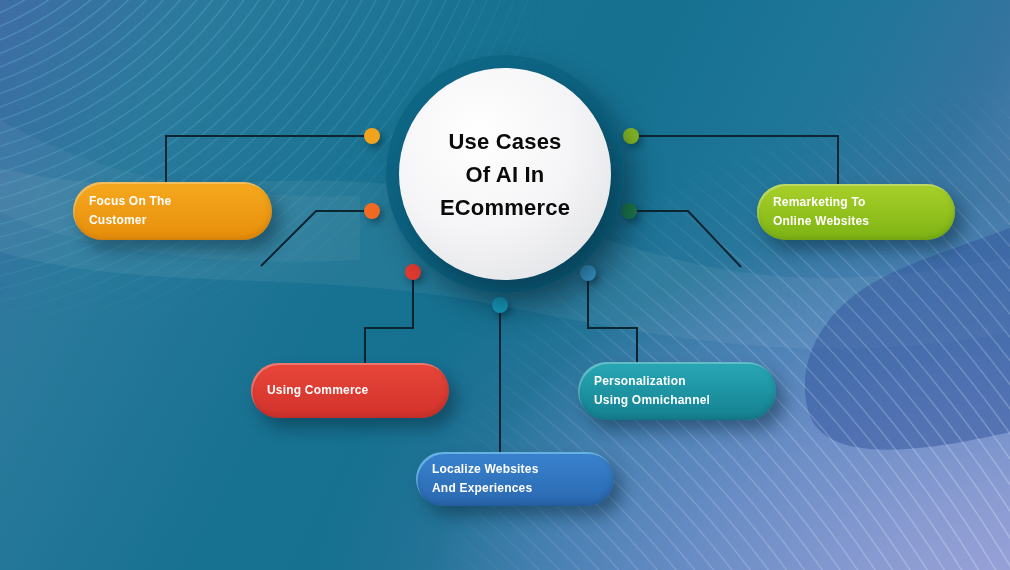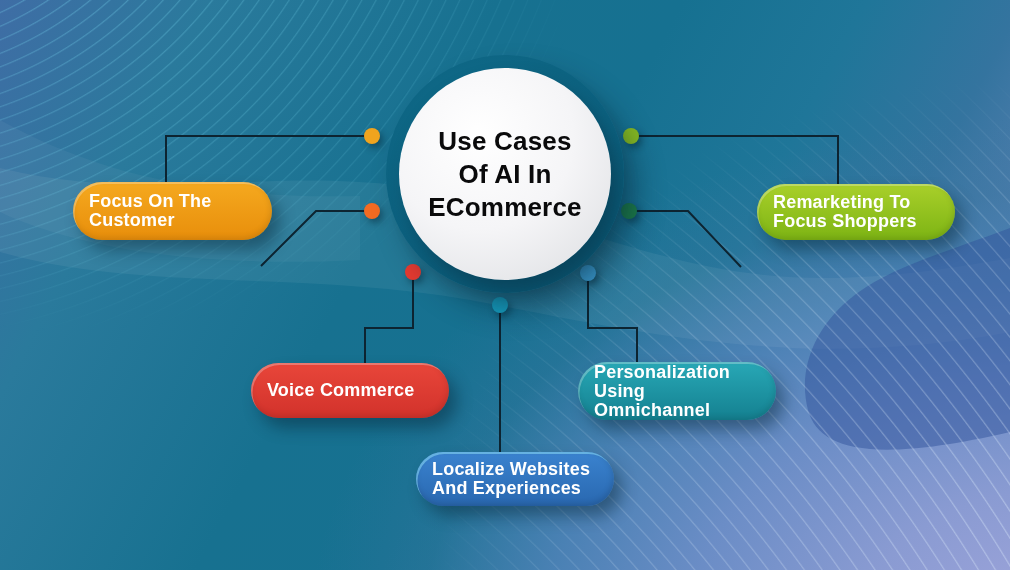--- a/index.html
+++ b/index.html
@@ -42,26 +42,26 @@
     background:radial-gradient(circle at 42% 36%,#11708f 0%,#0c617f 60%,#084e68 100%);
     box-shadow:14px 18px 28px rgba(4,32,48,0.38);
   }
   .circle{
     position:absolute;left:13px;top:13px;width:212px;height:212px;border-radius:50%;
     background:radial-gradient(circle at 38% 32%,#ffffff 0%,#f5f5f7 48%,#e4e5e8 82%,#d8d9dd 100%);
     box-shadow:8px 12px 18px rgba(6,40,58,0.45);
     display:flex;align-items:center;justify-content:center;text-align:center;
   }
   .center-title{
-    font-size:26px;font-weight:700;line-height:33px;color:#0a0a0b;
+    font-size:22px;font-weight:700;line-height:33px;color:#0a0a0b;
     letter-spacing:0.2px;white-space:pre-line;
   }
   .pill{
     position:absolute;border-radius:30px;display:flex;align-items:center;
-    padding:0 10px 0 16px;color:#ffffff;font-weight:700;font-size:18px;
+    padding:0 10px 0 16px;color:#ffffff;font-weight:700;font-size:12px;
     line-height:19px;letter-spacing:0.2px;white-space:pre-line;
     box-shadow:8px 10px 16px rgba(7,38,56,0.45),
                inset 1.5px 2px 0 rgba(255,255,255,0.28),
                inset -1px -2px 6px rgba(0,0,0,0.12);
   }
   .pill-focus{left:73px;top:182px;width:173px;height:58px;background:linear-gradient(180deg,#f5a91f,#e88e0b);}
   .pill-personalized{left:134px;top:268px;width:175px;height:60px;background:linear-gradient(180deg,#fb5f27,#ef4414);}
   .pill-voice{left:251px;top:363px;width:172px;height:55px;background:linear-gradient(180deg,#e8463a,#d2322b);}
   .pill-localize{left:416px;top:452px;width:172px;height:54px;background:linear-gradient(180deg,#3a83cf,#2968b0);box-shadow:8px 10px 16px rgba(7,38,56,0.45),inset 1.5px 2px 0 rgba(140,220,245,0.55),inset -1px -2px 6px rgba(0,0,0,0.15);}
   .pill-omnichannel{left:578px;top:362px;width:172px;height:58px;background:linear-gradient(180deg,#28a8b6,#148090);}
@@ -115,28 +115,28 @@
 Of AI In
 ECommerce</div>
     </div>
   </div>
 
   <div class="pill pill-focus">
     <span>Focus On The
 Customer</span>
   </div>
   <div class="pill pill-voice">
-    <span>Voice Commerce</span>
+    <span>Using Commerce</span>
   </div>
   <div class="pill pill-omnichannel">
     <span>Personalization
 Using Omnichannel</span>
   </div>
   <div class="pill pill-localize">
     <span>Localize Websites
 And Experiences</span>
   </div>
   <div class="pill pill-remarketing">
     <span>Remarketing To
-Focus Shoppers</span>
+Online Websites</span>
   </div>
 
 </div>
 
 </body></html>

